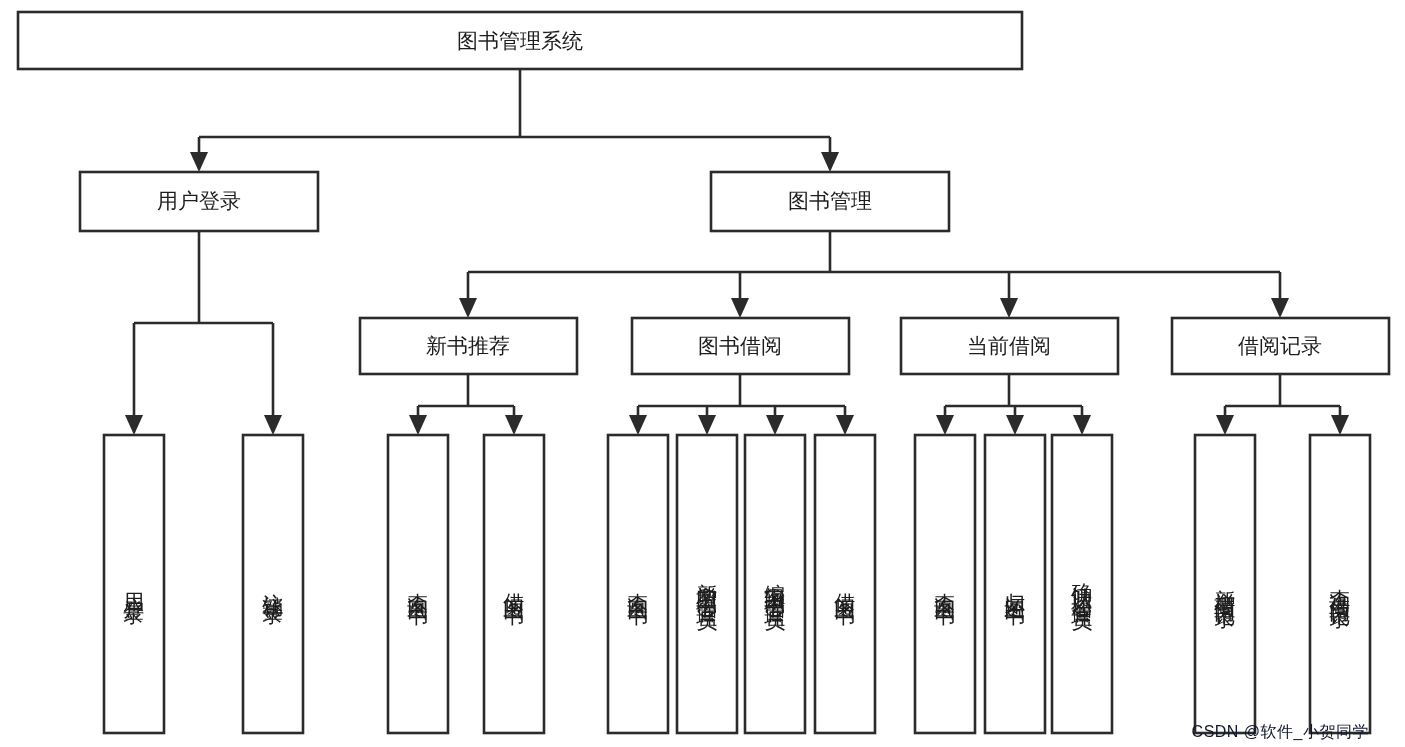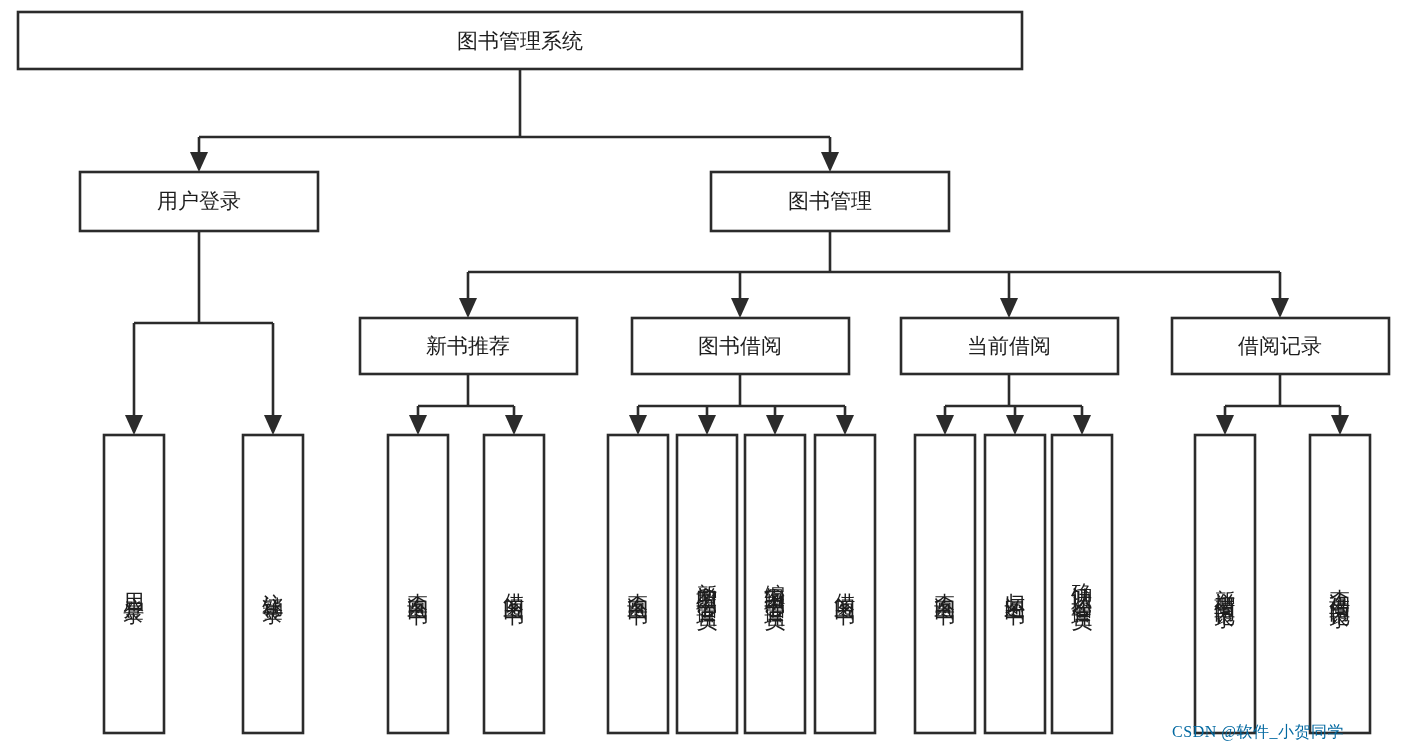--- a/index.html
+++ b/index.html
@@ -61,25 +61,25 @@
     text-align: center;
     display: flex;
     align-items: center;
     justify-content: center;
     white-space: nowrap;
     pointer-events: none;
     user-select: none;
   }
   .watermark {
     position: absolute;
-    right: 25px;
+    right: 0;
     bottom: 4px;
-    font-family: Liberation Serif, serif;
+    font-family: Liberation Sans, sans-serif;
     font-size: 16px;
-    color: #0369a1;
+    color: #0f172a;
     letter-spacing: 0.5px;
     white-space: nowrap;
   }
 </style>
 </head>
 <body>
 
 <div id="diagram-root">
 
   <svg id="flow-svg" viewBox="0 0 1405 747">

